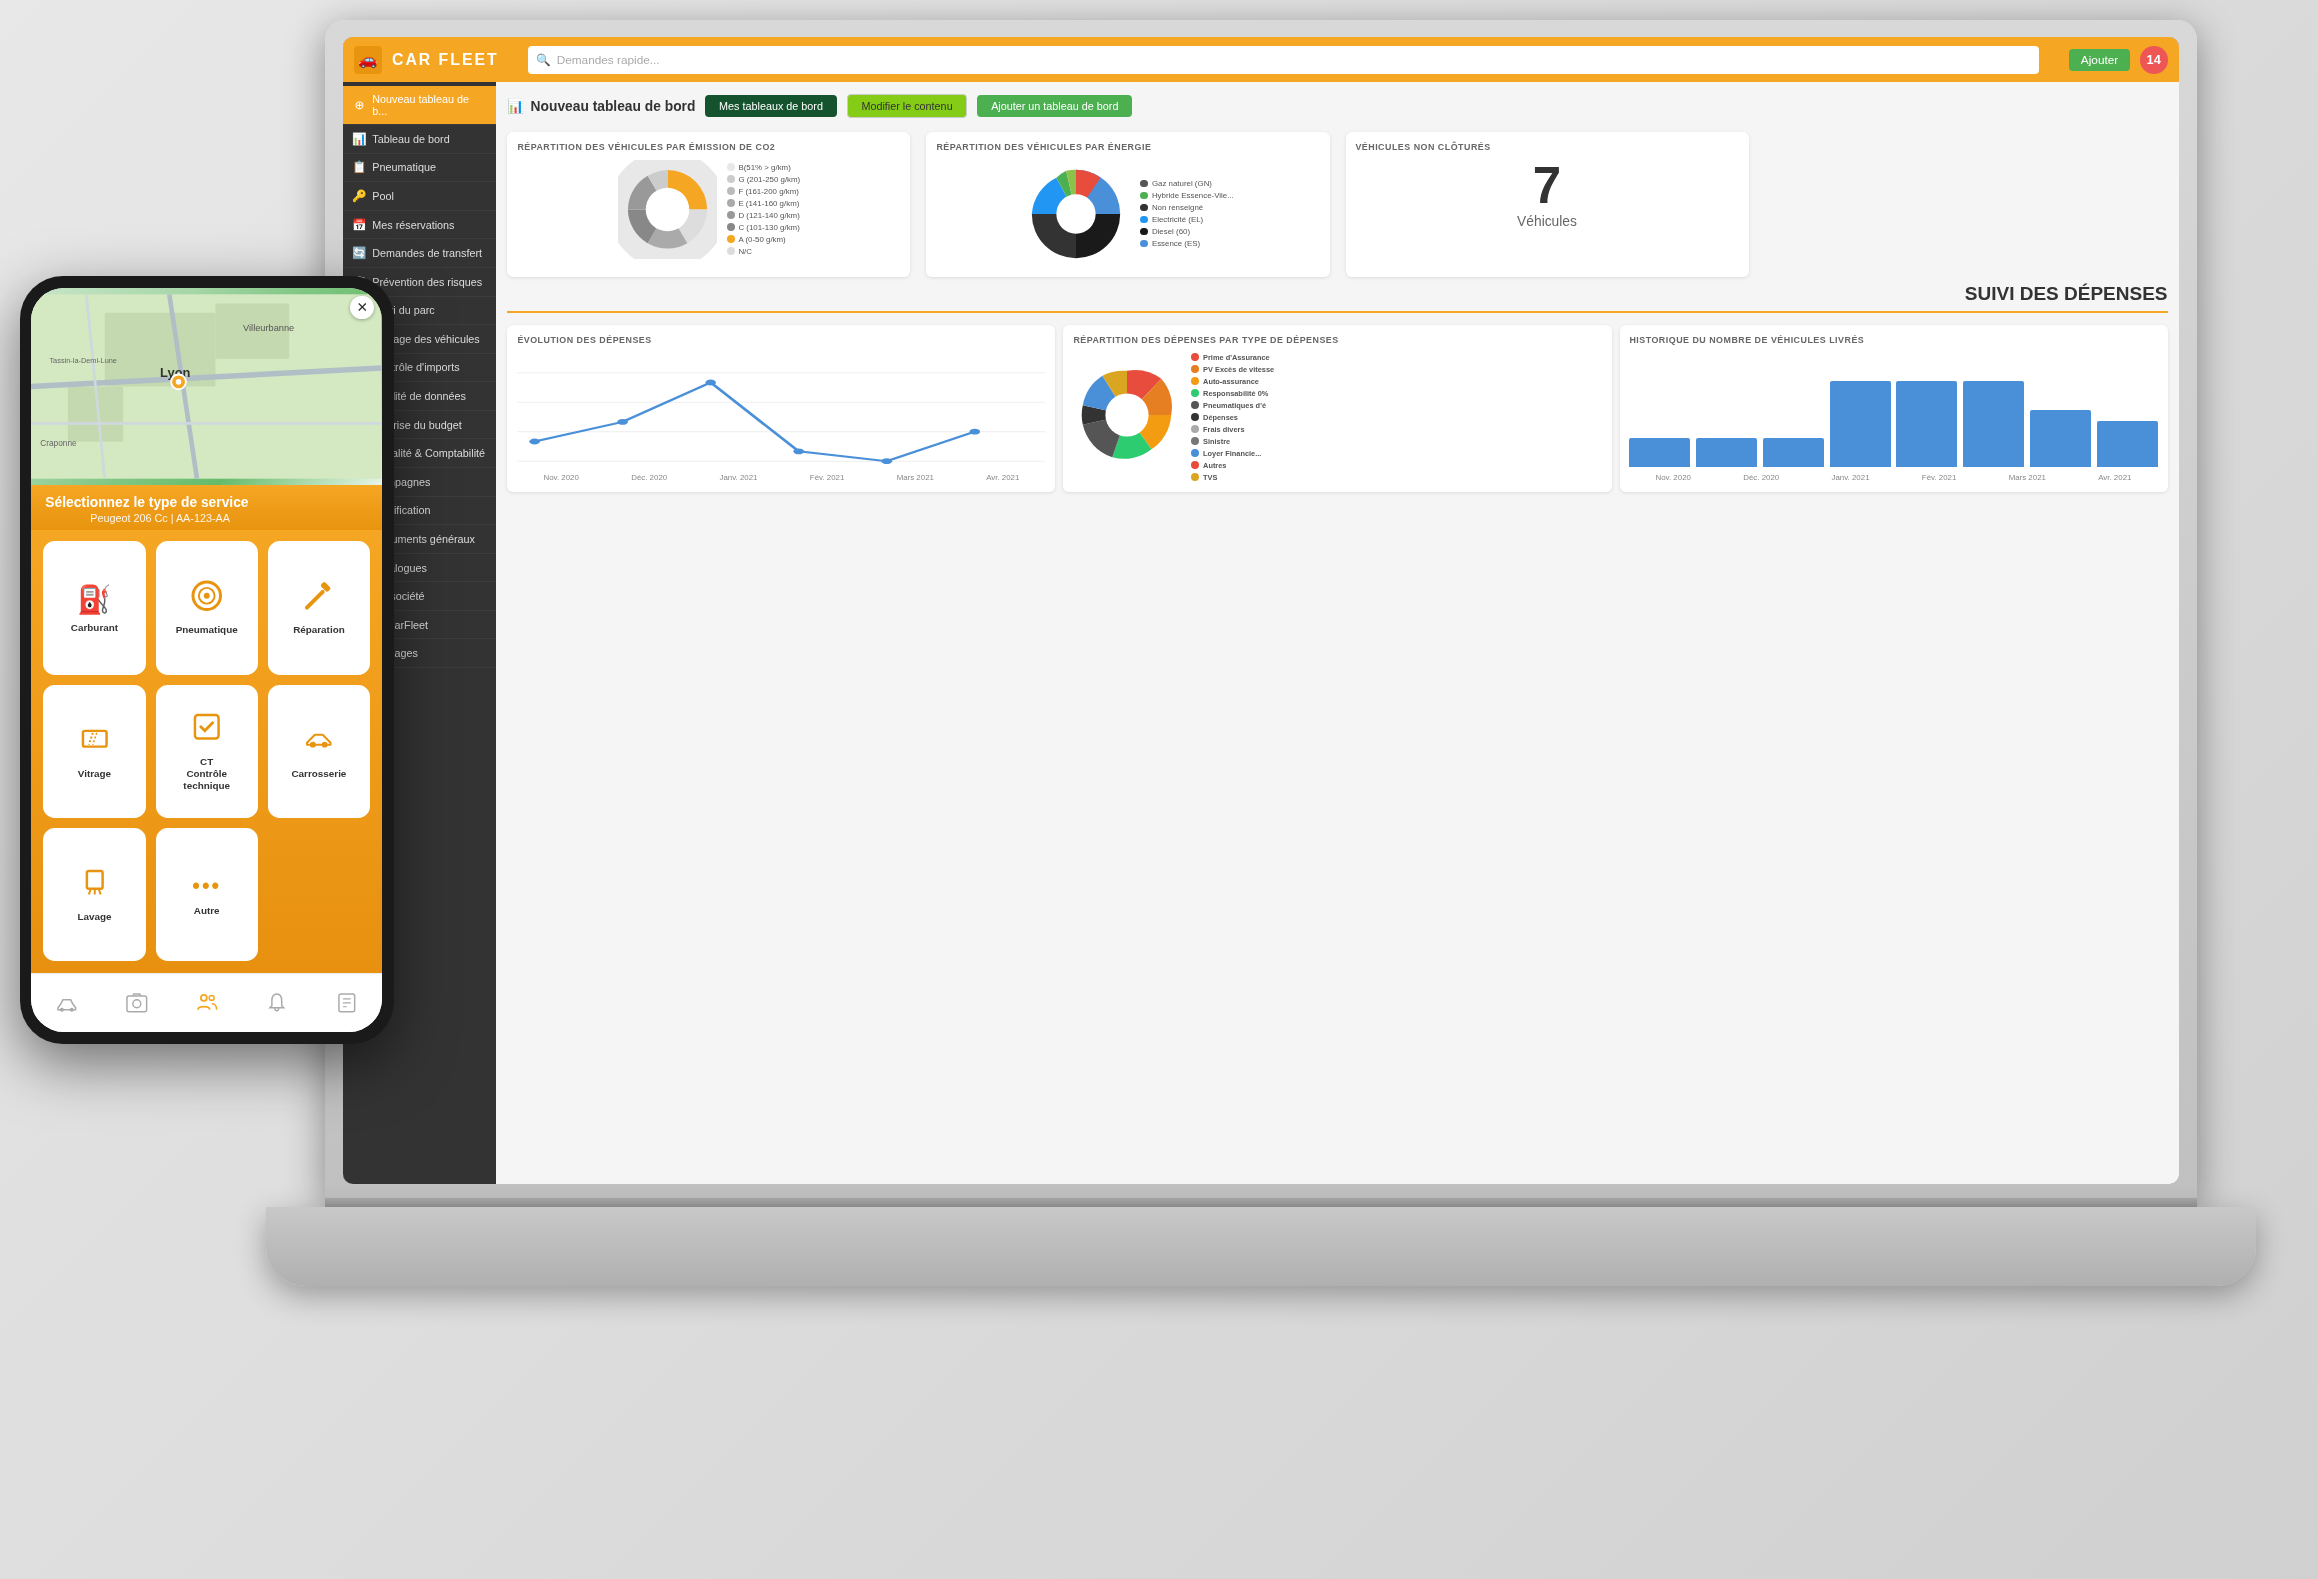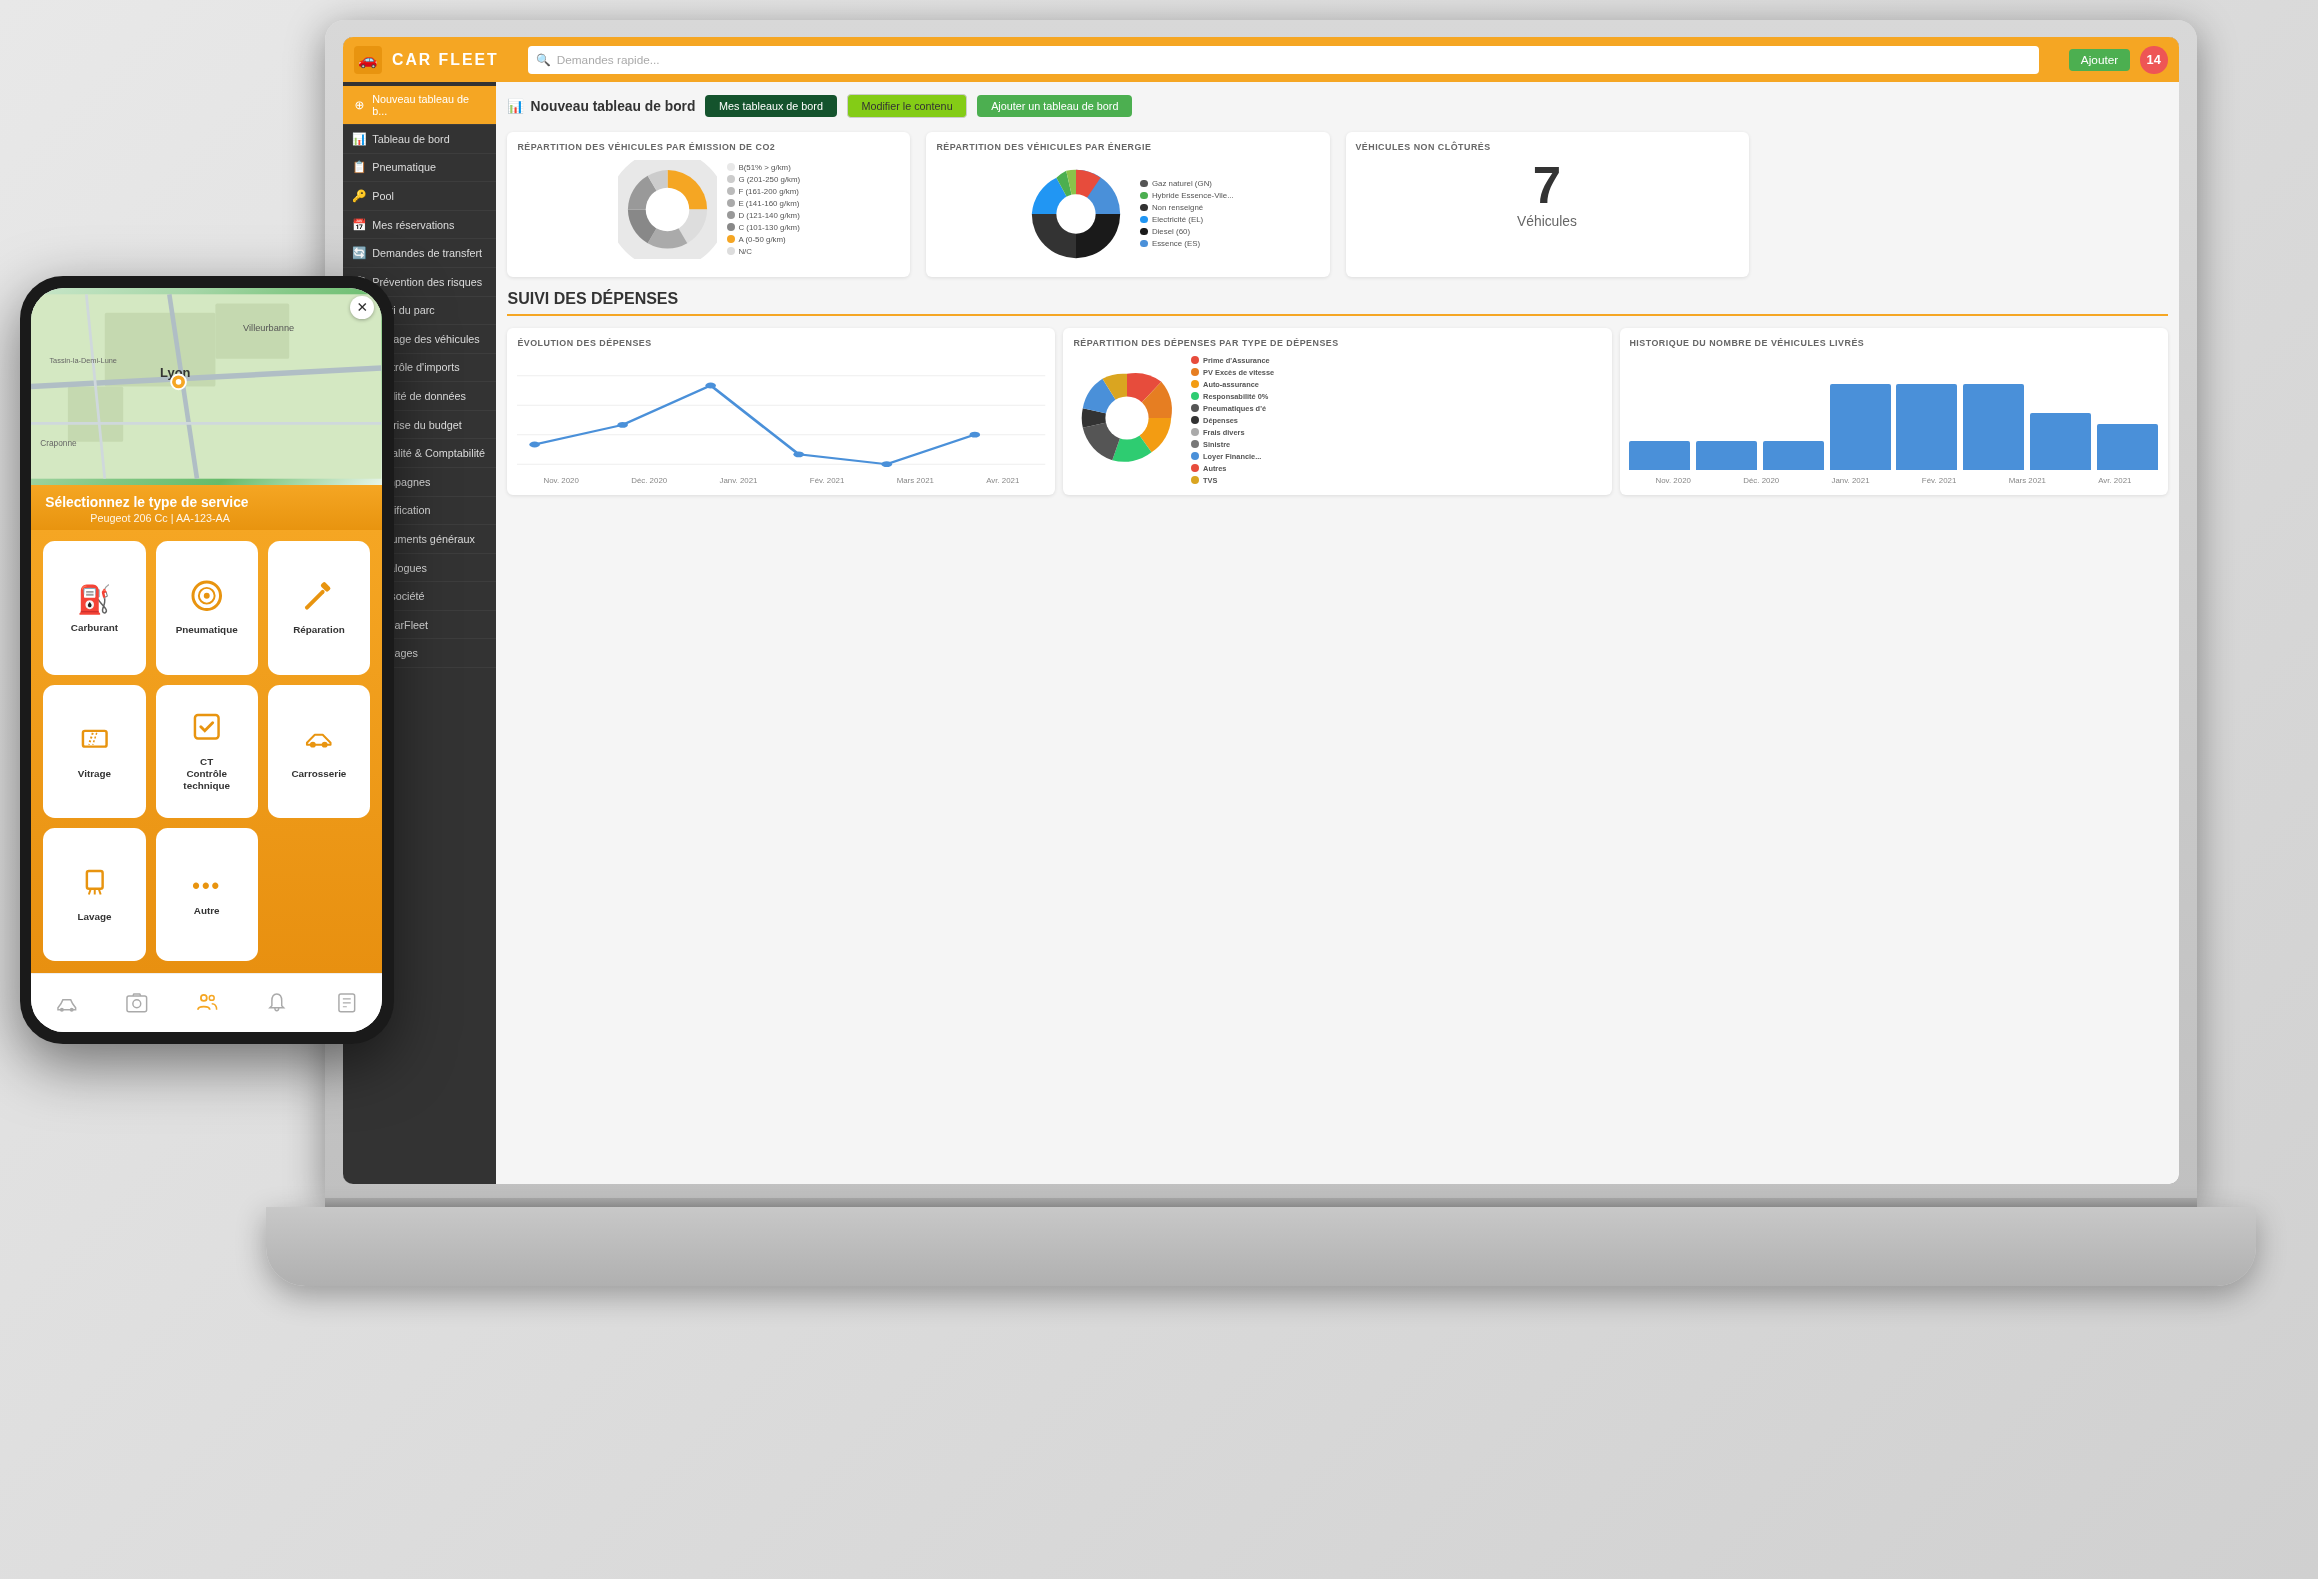--- a/index.html
+++ b/index.html
@@ -231,21 +231,21 @@
 
     .tab-btn.green {
       background: #4CAF50;
     }
 
     
     .dashboard-grid {
       display: grid;
       grid-template-columns: 1fr 1fr 1fr 1fr;
       gap: 16px;
-      margin-bottom: 13px;
+      margin-bottom: 6px;
     }
 
     .chart-card {
       background: white;
       border-radius: 5.9px;
       padding: 9.9px;
       box-shadow: 0 1px 3.9px rgba(0,0,0,0.1);
     }
 
     .chart-card-title {
@@ -295,26 +295,27 @@
     }
 
     .legend-dot {
       width: 7.9px;
       height: 7.9px;
       border-radius: 50%;
       flex-shrink: 0;
     }
 
     .section-title {
-      font-size: 16px;
+      font-size: 19px;
       font-weight: bold;
       color: #333;
       margin-bottom: 11.8px;
       border-bottom: 2px solid #f5a623;
       padding-bottom: 5.9px;
+      text-align: right;
     }
 
     .dashboard-grid-2 {
       display: grid;
       grid-template-columns: 1fr 1fr 1fr;
       gap: 8px;
     }
 
     
     .line-chart-container {

